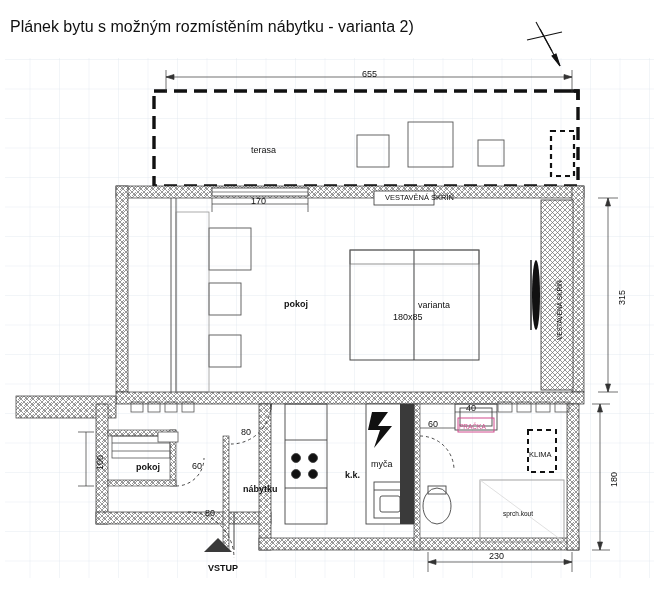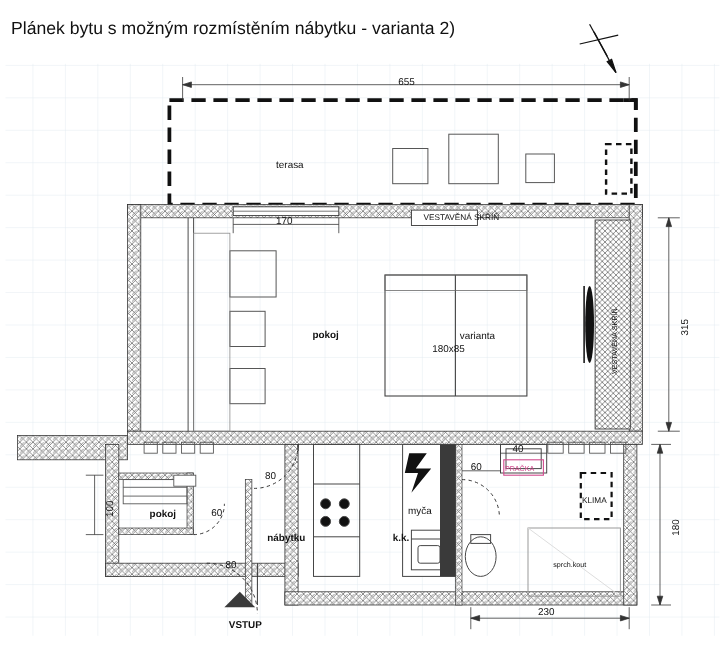--- a/index.html
+++ b/index.html
@@ -259,21 +259,21 @@
     <path d="M204,552 L232,552 L218,538 Z" fill="#3a3a3a"></path>
   </g>
 </svg>
 
 <div class="title">Plánek bytu s možným rozmístěním nábytku - varianta 2)</div>
 
 <div class="lbl" style="left:251px;top:145px;">terasa</div>
 <div class="lbl lbl-b" style="left:272px;top:299px;">pokoj</div>
 <div class="lbl lbl-b" style="left:231px;top:484px;">nábytku</div>
 <div class="lbl lbl-b" style="left:124px;top:462px;">pokoj</div>
-<div class="lbl lbl-b" style="left:333px;top:484px;margin-left:12px;">k.k.</div>
+<div class="lbl lbl-b" style="left:333px;top:470px;">k.k.</div>
 <div class="lbl lbl-xs" style="left:503px;top:510px;">sprch.kout</div>
 
 <div class="lbl" style="left:362px;top:312px;margin-left:31px;">180x85</div>
 <div class="lbl" style="left:418px;top:300px;">varianta</div>
 <div class="lbl" style="left:371px;top:459px;">myč­a</div>
 <div class="lbl lbl-sm" style="left:529px;top:450px;">KLIMA</div>
 <div class="lbl lbl-xs pink" style="left:459px;top:423px;">PRAČKA</div>
 <div class="lbl lbl-sm" style="left:385px;top:193px;">VESTAVĚNÁ SKŘÍŇ</div>
 <div class="lbl lbl-xs rot90" style="left:556px;top:340px;">VESTAVĚNÁ SKŘÍŇ</div>
 <div class="lbl lbl-xs rot90" style="left:550px;top:335px;"></div>

